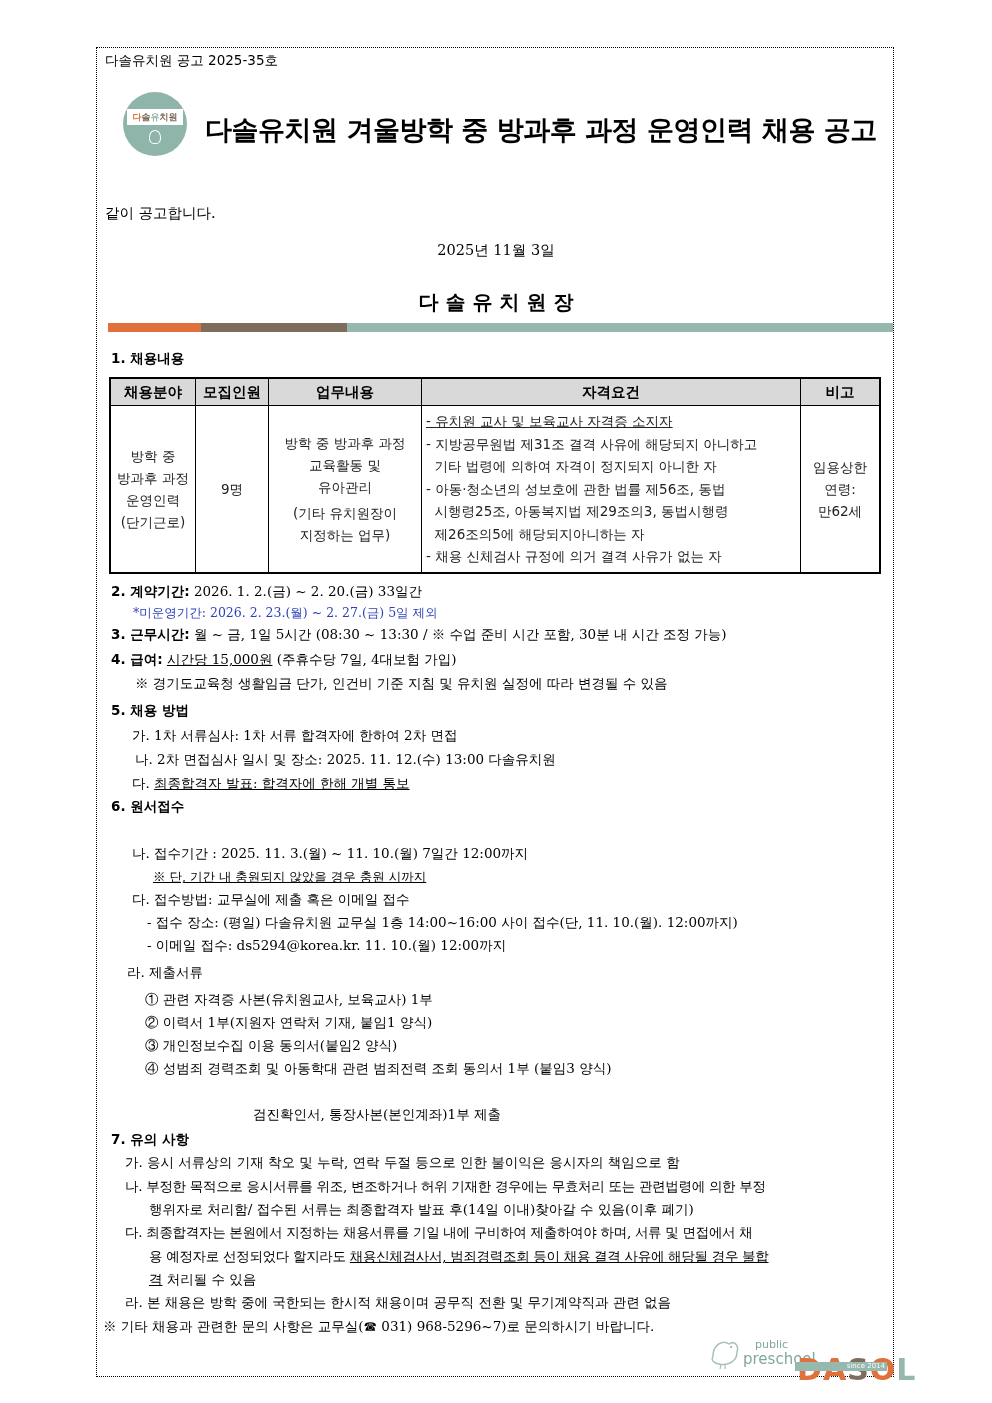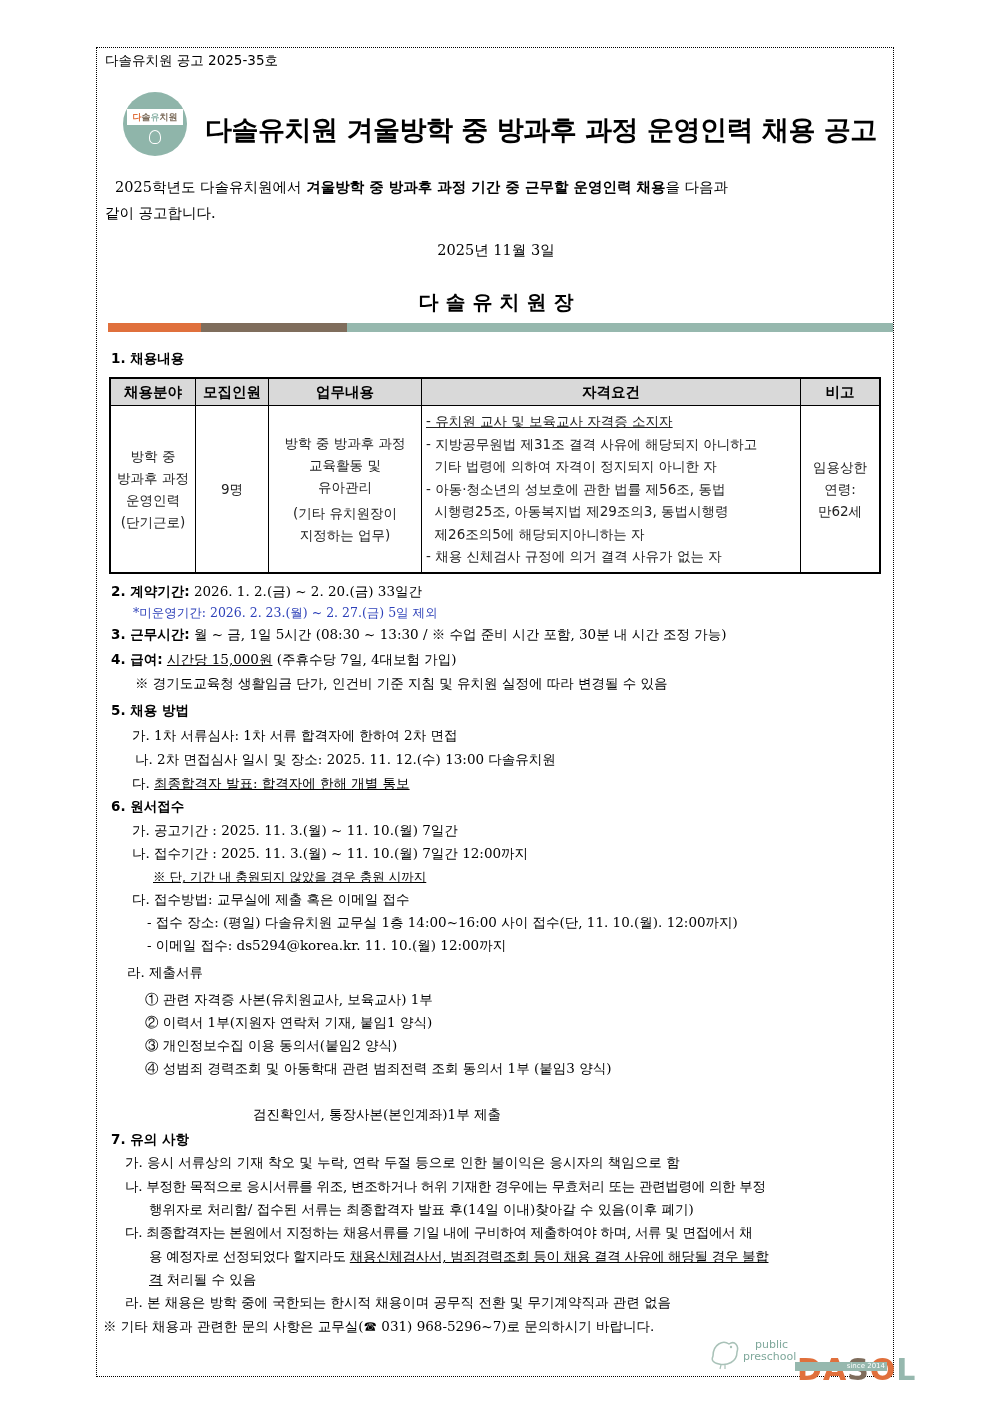--- a/index.html
+++ b/index.html
@@ -33,21 +33,20 @@
 
   <div class="logo">
     <div class="band">
       <span>다</span><span>솔</span><span>유</span><span>치</span><span>원</span>
     </div>
     <div class="bird"></div>
   </div>
 
   <div class="abs title">다솔유치원 겨울방학 중 방과후 과정 운영인력 채용 공고</div>
 
-  <div class="abs f15" style="left:18px;top:130px;"><span> 2025학년도 다솔유치원에서 </span><span class="b sans">겨울방학 중 방과후 과정 기간 중 근무할 운영인력 채용</span><span>을 다음과</span></div>
   <div class="abs f15" style="left:8px;top:156px;">같이 공고합니다.</div>
 
   <div class="abs f15" style="left:0;width:798px;text-align:center;top:193px;">2025년 11월 3일</div>
   <div class="abs sans b" style="left:0;width:798px;text-align:center;top:241px;font-size:20px;">다 솔 유 치 원 장</div>
 
   <div class="bar" style="left:11px;width:93px;background:#e0703c;"></div>
   <div class="bar" style="left:104px;width:146px;background:#7f6d5c;"></div>
   <div class="bar" style="left:250px;width:546px;background:#96b8ae;"></div>
 
   <div class="abs sans b f14" style="left:14px;top:302px;">1. 채용내용</div>
@@ -101,21 +100,20 @@
   <div class="abs f14" style="left:14px;top:578px;"><span class="b sans">3. 근무시간:</span><span> 월 ~ 금, 1일 5시간 (08:30 ~ 13:30 / ※ 수업 준비 시간 포함, 30분 내 시간 조정 가능)</span></div>
   <div class="abs f14" style="left:14px;top:603px;"><span class="b sans">4. 급여:</span> <span class="u">시간당 15,000원</span><span>  (주휴수당 7일, 4대보험 가입)</span></div>
   <div class="abs f14" style="left:38px;top:627px;">※ 경기도교육청 생활임금 단가, 인건비 기준 지침 및 유치원 실정에 따라 변경될 수 있음</div>
 
   <div class="abs sans b f14" style="left:14px;top:654px;">5. 채용 방법</div>
   <div class="abs f14" style="left:35px;top:679px;">가. 1차 서류심사: 1차 서류 합격자에 한하여 2차 면접</div>
   <div class="abs f14" style="left:38px;top:703px;">나. 2차 면접심사 일시 및 장소: 2025. 11. 12.(수) 13:00 다솔유치원</div>
   <div class="abs f14" style="left:35px;top:727px;"><span>다. </span><span class="u">최종합격자 발표: 합격자에 한해 개별 통보</span></div>
 
   <div class="abs sans b f14" style="left:14px;top:750px;">6. 원서접수</div>
-  <div class="abs f14" style="left:35px;top:774px;">가. 공고기간 : 2025. 11. 3.(월) ~ 11. 10.(월) 7일간</div>
   <div class="abs f14" style="left:35px;top:797px;">나. 접수기간 : 2025. 11. 3.(월) ~ 11. 10.(월) 7일간 12:00까지</div>
   <div class="abs u" style="left:56px;top:821px;font-size:12.5px;">※ 단, 기간 내 충원되지 않았을 경우 충원 시까지</div>
   <div class="abs f14" style="left:35px;top:843px;">다. 접수방법: 교무실에 제출 혹은 이메일 접수</div>
   <div class="abs f14" style="left:50px;top:866px;">- 접수 장소: (평일) 다솔유치원 교무실 1층 14:00~16:00 사이 접수(단, 11. 10.(월). 12:00까지)</div>
   <div class="abs f14" style="left:50px;top:889px;"><span>- 이메일 접수: ds5294@korea.kr. 11. 10.(월) 12:00까지</span></div>
   <div class="abs f14" style="left:30px;top:916px;">라. 제출서류</div>
   <div class="abs f14" style="left:48px;top:943px;">① 관련 자격증 사본(유치원교사, 보육교사) 1부</div>
   <div class="abs f14" style="left:48px;top:966px;">② 이력서 1부(지원자 연락처 기재, 붙임1 양식)</div>
   <div class="abs f14" style="left:48px;top:989px;">③ 개인정보수집 이용 동의서(붙임2 양식)</div>
   <div class="abs f14" style="left:48px;top:1012px;">④ 성범죄 경력조회 및 아동학대 관련 범죄전력 조회 동의서 1부 (붙임3 양식)</div>
@@ -131,20 +129,20 @@
   <div class="abs f14" style="left:28px;top:1246px;">라. 본 채용은 방학 중에 국한되는 한시적 채용이며 공무직 전환 및 무기계약직과 관련 없음</div>
   <div class="abs f14" style="left:6px;top:1270px;"><span>※ 기타 채용과 관련한 문의 사항은 교무실(</span><span>☎</span><span> 031) 968-5296~7)로 문의하시기 바랍니다.</span></div>
 
   <div class="dasol">
     <svg width="36" height="34" viewBox="0 0 36 34" style="position:absolute;left:0;top:6px;">
       <path d="M6 20 C6 8 16 4 22 8 C28 4 32 10 30 16 C30 26 20 30 12 28 C6 27 4 24 6 20 Z" fill="none" stroke="#a9c2b8" stroke-width="1.5"></path>
       <circle cx="24" cy="11" r="1.2" fill="#a9c2b8"></circle>
       <path d="M14 29 L13 33 M18 29 L18 33" stroke="#a9c2b8" stroke-width="1.2"></path>
     </svg>
     <div class="abs sans" style="left:48px;top:8px;font-size:11px;color:#7fa89b;">public</div>
-    <div class="abs sans" style="left:36px;top:20px;font-size:11px;color:#7fa89b;">preschool</div>
+    <div class="abs sans" style="left:36px;top:20px;font-size:15px;color:#7fa89b;">preschool</div>
     <div class="abs sans b" style="left:90px;top:-2px;font-size:30px;letter-spacing:1px;margin-top:24px;">
       <span style="color:#e0703c;">D</span><span style="color:#e0703c;">A</span><span style="color:#7f6d5c;">S</span><span style="color:#e0703c;">O</span><span style="color:#96b8ae;">L</span>
     </div>
     <div class="abs sans" style="left:88px;top:32px;width:92px;height:9px;background:#96b8ae;color:#fff;font-size:7px;text-align:right;line-height:9px;padding-right:2px;box-sizing:border-box;">since 2014</div>
   </div>
 
 </div>
 
 </body></html>

